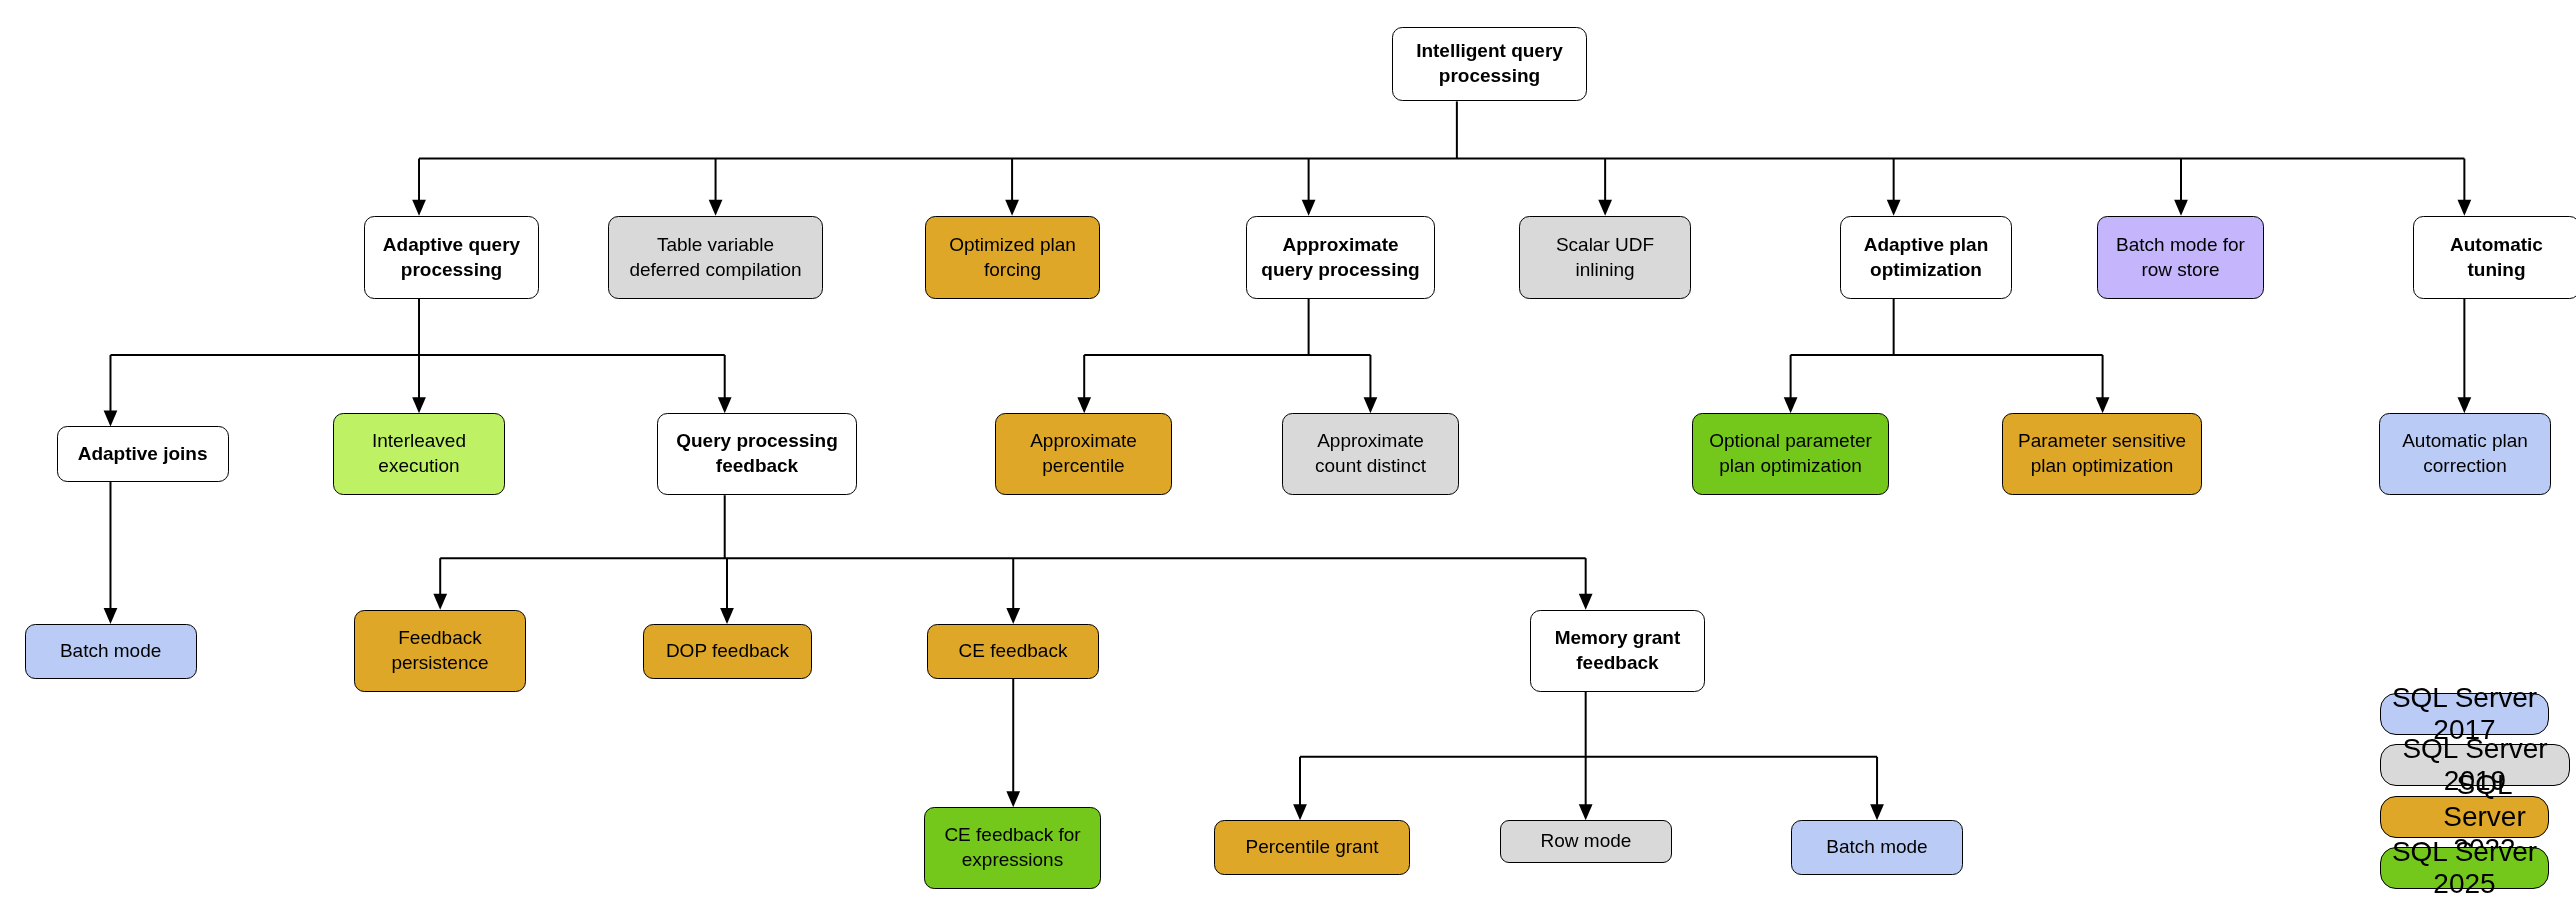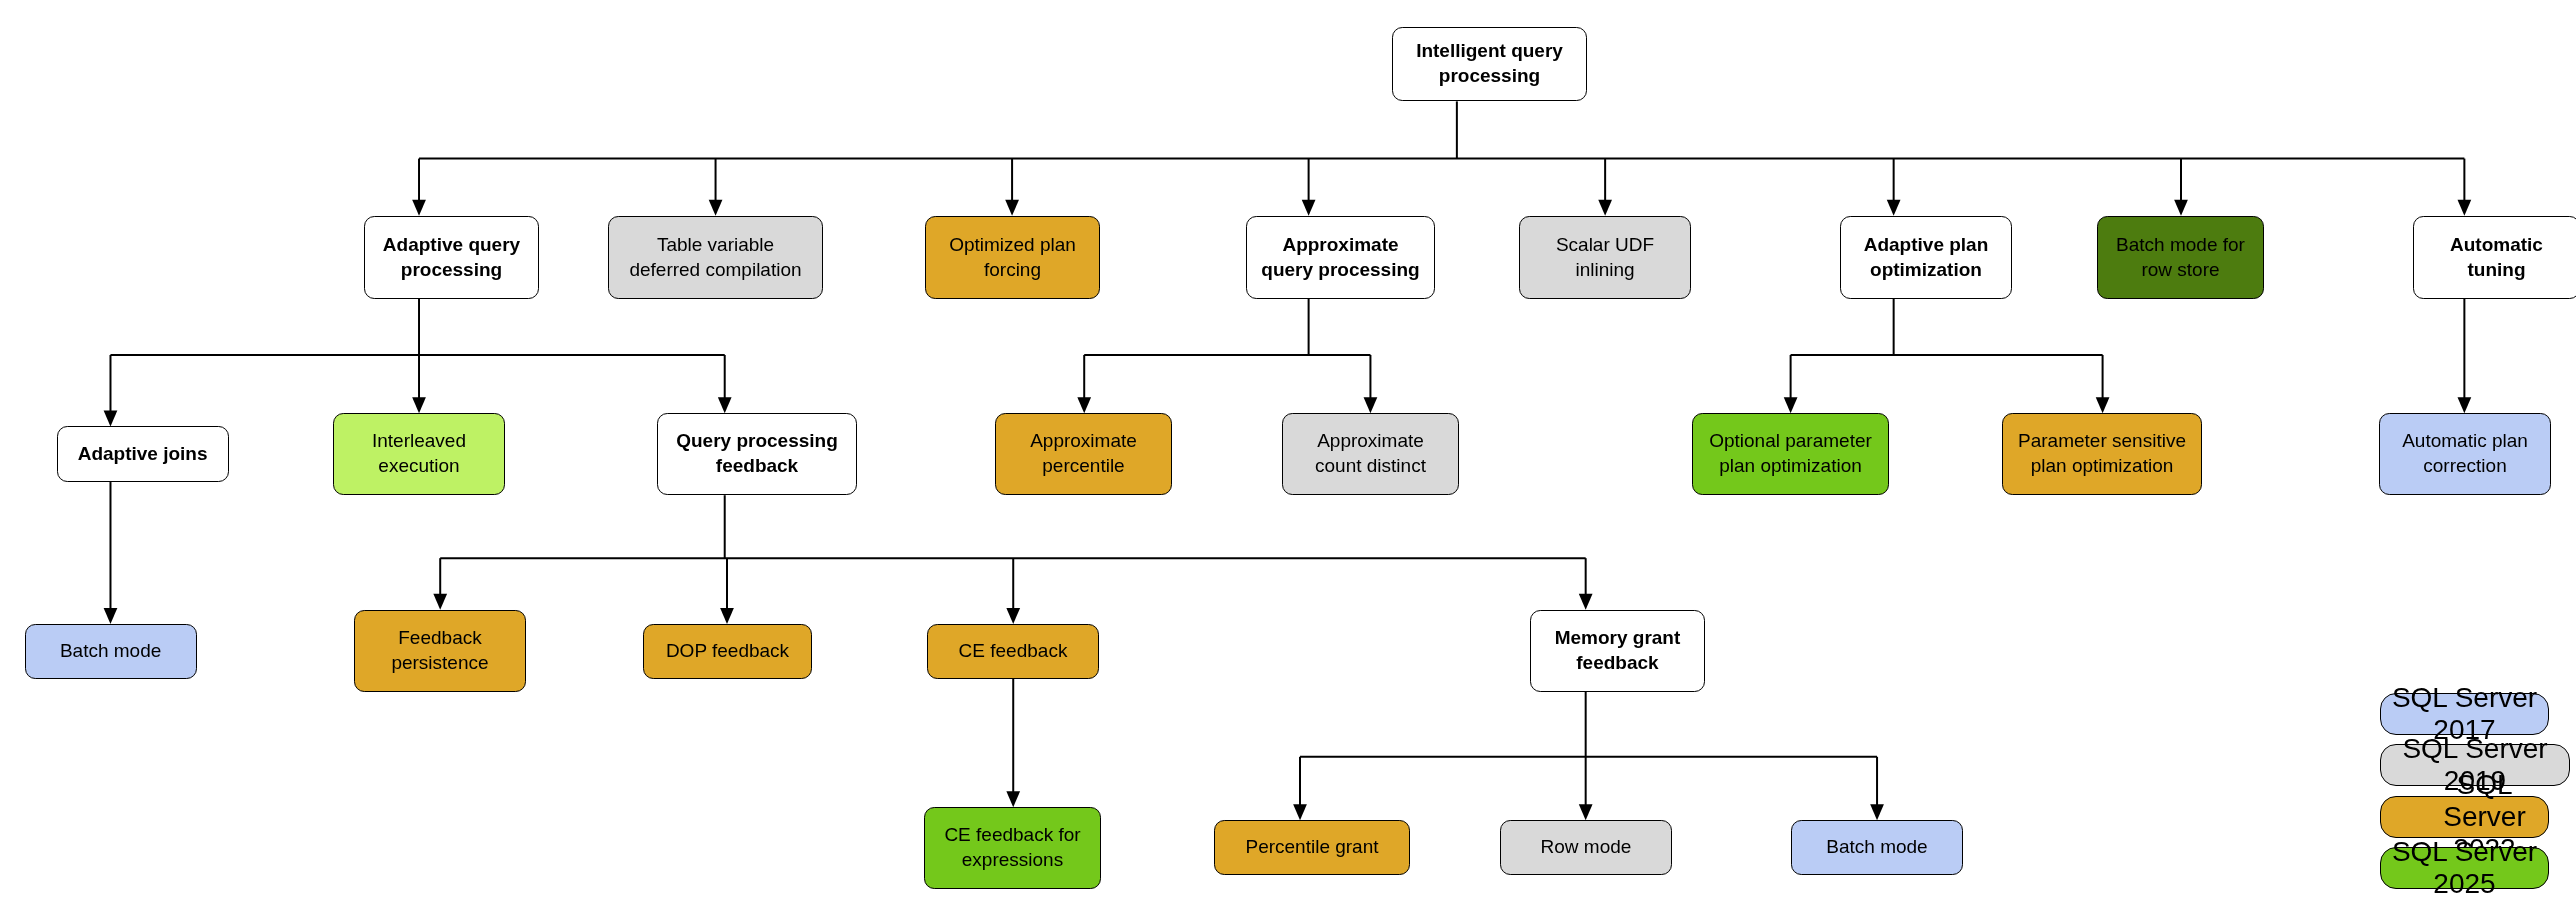--- a/index.html
+++ b/index.html
@@ -121,21 +121,21 @@
       <div class="node" style="left: 608px; top: 216px; width: 215px; height: 83px; background: rgb(217, 217, 217);">Table variable
 deferred compilation</div>
       <div class="node" style="left: 925px; top: 216px; width: 175px; height: 83px; background: rgb(223, 167, 40);">Optimized plan
 forcing</div>
       <div class="node emph" style="left: 1214px; top: 216px; width: 189px; height: 83px; background: rgb(255, 255, 255);">Approximate
 query processing</div>
       <div class="node" style="left: 1519px; top: 216px; width: 172px; height: 83px; background: rgb(217, 217, 217);">Scalar UDF
 inlining</div>
       <div class="node emph" style="left: 1808px; top: 216px; width: 172px; height: 83px; background: rgb(255, 255, 255);">Adaptive plan
 optimization</div>
-      <div class="node" style="left: 2097px; top: 216px; width: 167px; height: 83px; background: #4d7c0f;">Batch mode for
+      <div class="node" style="left: 2097px; top: 216px; width: 167px; height: 83px; background: #c4b5fd;">Batch mode for
 row store</div>
       <div class="node emph" style="left: 2381px; top: 216px; width: 167px; height: 83px; background: rgb(255, 255, 255);">Automatic
 tuning</div>
       <div class="node emph" style="left: 24.6px; top: 426px; width: 172px; height: 56px; background: rgb(255, 255, 255);">Adaptive joins</div>
       <div class="node" style="left: 333px; top: 413px; width: 172px; height: 82px; background: #bef264;">Interleaved
 execution</div>
       <div class="node emph" style="left: 625px; top: 413px; width: 200px; height: 82px; background: rgb(255, 255, 255);">Query processing
 feedback</div>
       <div class="node" style="left: 995px; top: 413px; width: 177px; height: 82px; background: rgb(223, 167, 40);">Approximate
 percentile</div>
@@ -150,21 +150,21 @@
       <div class="node" style="left: 24.6px; top: 624px; width: 172px; height: 55px; background: rgb(186, 204, 245);">Batch mode</div>
       <div class="node" style="left: 354px; top: 610px; width: 172px; height: 82px; background: rgb(223, 167, 40);">Feedback
 persistence</div>
       <div class="node" style="left: 643px; top: 624px; width: 169px; height: 55px; background: rgb(223, 167, 40);">DOP feedback</div>
       <div class="node" style="left: 927px; top: 624px; width: 172px; height: 55px; background: rgb(223, 167, 40);">CE feedback</div>
       <div class="node emph" style="left: 1498px; top: 610px; width: 175px; height: 82px; background: rgb(255, 255, 255);">Memory grant
 feedback</div>
       <div class="node" style="left: 924px; top: 807px; width: 177px; height: 82px; background: rgb(116, 200, 27);">CE feedback for
 expressions</div>
       <div class="node" style="left: 1214px; top: 820px; width: 196px; height: 55px; background: rgb(223, 167, 40);">Percentile grant</div>
-      <div class="node" style="left: 1500px; top: 820px; width: 172px; height: 55px; background: rgb(217, 217, 217);">Row mode</div>
+      <div class="node" style="left: 1500px; top: 820px; width: 172px; height: 43px; background: rgb(217, 217, 217); border-radius: 9px;">Row mode</div>
       <div class="node" style="left: 1791px; top: 820px; width: 172px; height: 55px; background: rgb(186, 204, 245);">Batch mode</div>
     </div>
   <div id="legend-layer">
       <div class="legend-item" style="left: 2380px; top: 693px; width: 169px; height: 42px; background: rgb(186, 204, 245);">SQL Server 2017</div>
       <div class="legend-item" style="left: 2380px; top: 744px; width: 190px; height: 42px; background: rgb(217, 217, 217);">SQL Server 2019</div>
       <div class="legend-item" style="left: 2380px; top: 796px; width: 169px; height: 42px; background: rgb(223, 167, 40); padding-left: 40px;">SQL Server 2022</div>
       <div class="legend-item" style="left: 2380px; top: 847px; width: 169px; height: 42px; background: rgb(116, 200, 27);">SQL Server 2025</div>
     </div>
 </div>
 

